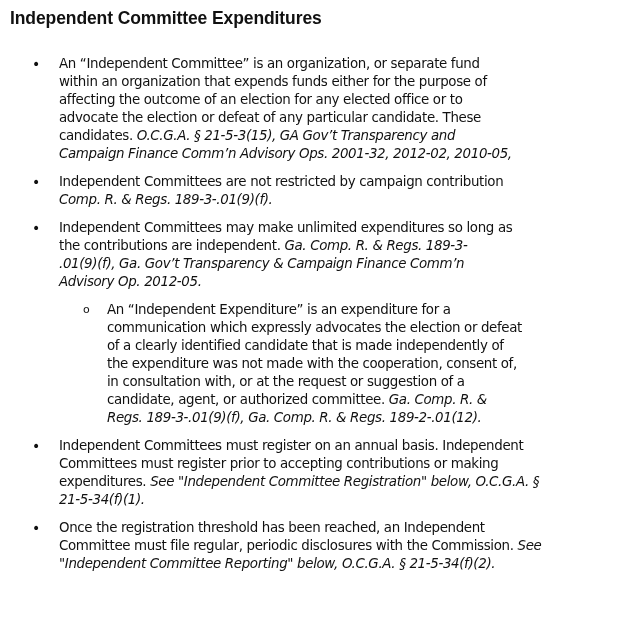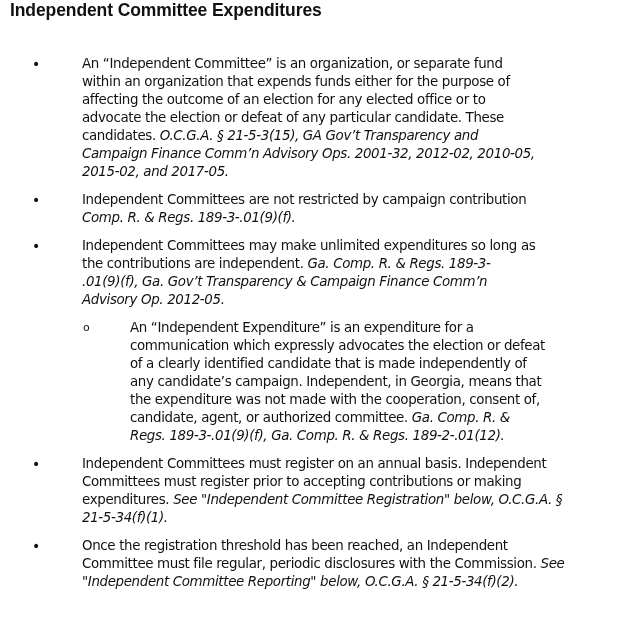--- a/index.html
+++ b/index.html
@@ -2,35 +2,34 @@
 <html><head>
   <meta charset="utf-8">
   <style>
     html, body { margin: 0; padding: 0; background: #ffffff; }
     body {
       width: 641px; height: 629px; overflow: hidden; position: relative;
       color: #111111;
       font-family: "DejaVu Sans", sans-serif;
     }
     .title {
-      position: absolute; left: 10px; top: 0;
+      position: absolute; left: 10px; top: 8px;
       font-family: "Liberation Sans", sans-serif;
       font-weight: bold; font-size: 17.5px; letter-spacing: -0.1px;
       color: #111;
     }
     .list { position: absolute; left: 0; top: 55px; width: 641px; }
     .item { position: relative; padding-left: 59px; padding-right: 8px; margin-bottom: 10px; }
     .item .bullet {
       position: absolute; left: 32px; top: 0; font-size: 14px; line-height: 18px;
     }
     .text {
       font-family: "DejaVu Sans", sans-serif;
       font-size: 13.4px; line-height: 18px; letter-spacing: -0.35px;
       word-spacing: 0px;
-      margin-left: 23px;
     }
     .cite { font-style: italic; }
     .sub { position: relative; padding-left: 107px; padding-right: 8px; margin-bottom: 10px; }
     .sub .bullet {
       position: absolute; left: 83px; top: 2px; font-size: 11px; line-height: 14px;
     }
     .line { display: block; white-space: nowrap; }
   </style>
 </head>
 <body>
@@ -41,21 +40,20 @@
 
   <div class="item">
     <span class="bullet">•</span>
     <div class="text">
         <span class="line"><span>An “Independent Committee” is an organization, or separate fund</span></span>
         <span class="line"><span>within an organization that expends funds either for the purpose of</span></span>
         <span class="line"><span>affecting the outcome of an election for any elected office or to</span></span>
         <span class="line"><span>advocate the election or defeat of any particular candidate. These</span></span>
         <span class="line"><span>candidates. </span><span class="cite">O.C.G.A. § 21-5-3(15), GA Gov’t Transparency and</span></span>
         <span class="line"><span class="cite">Campaign Finance Comm’n Advisory Ops. 2001-32, 2012-02, 2010-05,</span></span>
-        <span class="line"><span class="cite">2015-02, and 2017-05.</span></span>
       </div>
   </div>
 
   <div class="item">
     <span class="bullet">•</span>
     <div class="text">
         <span class="line"><span>Independent Committees are not restricted by campaign contribution</span></span>
         <span class="line"><span class="cite">Comp. R. &amp; Regs. 189-3-.01(9)(f).</span></span>
       </div>
   </div>
@@ -69,22 +67,22 @@
         <span class="line"><span class="cite">Advisory Op. 2012-05.</span></span>
       </div>
   </div>
 
   <div class="sub">
     <span class="bullet">o</span>
     <div class="text">
         <span class="line"><span>An “Independent Expenditure” is an expenditure for a</span></span>
         <span class="line"><span>communication which expressly advocates the election or defeat</span></span>
         <span class="line"><span>of a clearly identified candidate that is made independently of</span></span>
-        <span class="line"><span>any candidate’s campaign. Independent, in Georgia, means that</span></span>
         <span class="line"><span>the expenditure was not made with the cooperation, consent of,</span></span>
+        <span class="line"><span>in consultation with, or at the request or suggestion of a</span></span>
         <span class="line"><span>candidate, agent, or authorized committee. </span><span class="cite">Ga. Comp. R. &amp;</span></span>
         <span class="line"><span class="cite">Regs. 189-3-.01(9)(f), Ga. Comp. R. &amp; Regs. 189-2-.01(12).</span></span>
       </div>
   </div>
 
   <div class="item">
     <span class="bullet">•</span>
     <div class="text">
         <span class="line"><span>Independent Committees must register on an annual basis. Independent</span></span>
         <span class="line"><span>Committees must register prior to accepting contributions or making</span></span>

